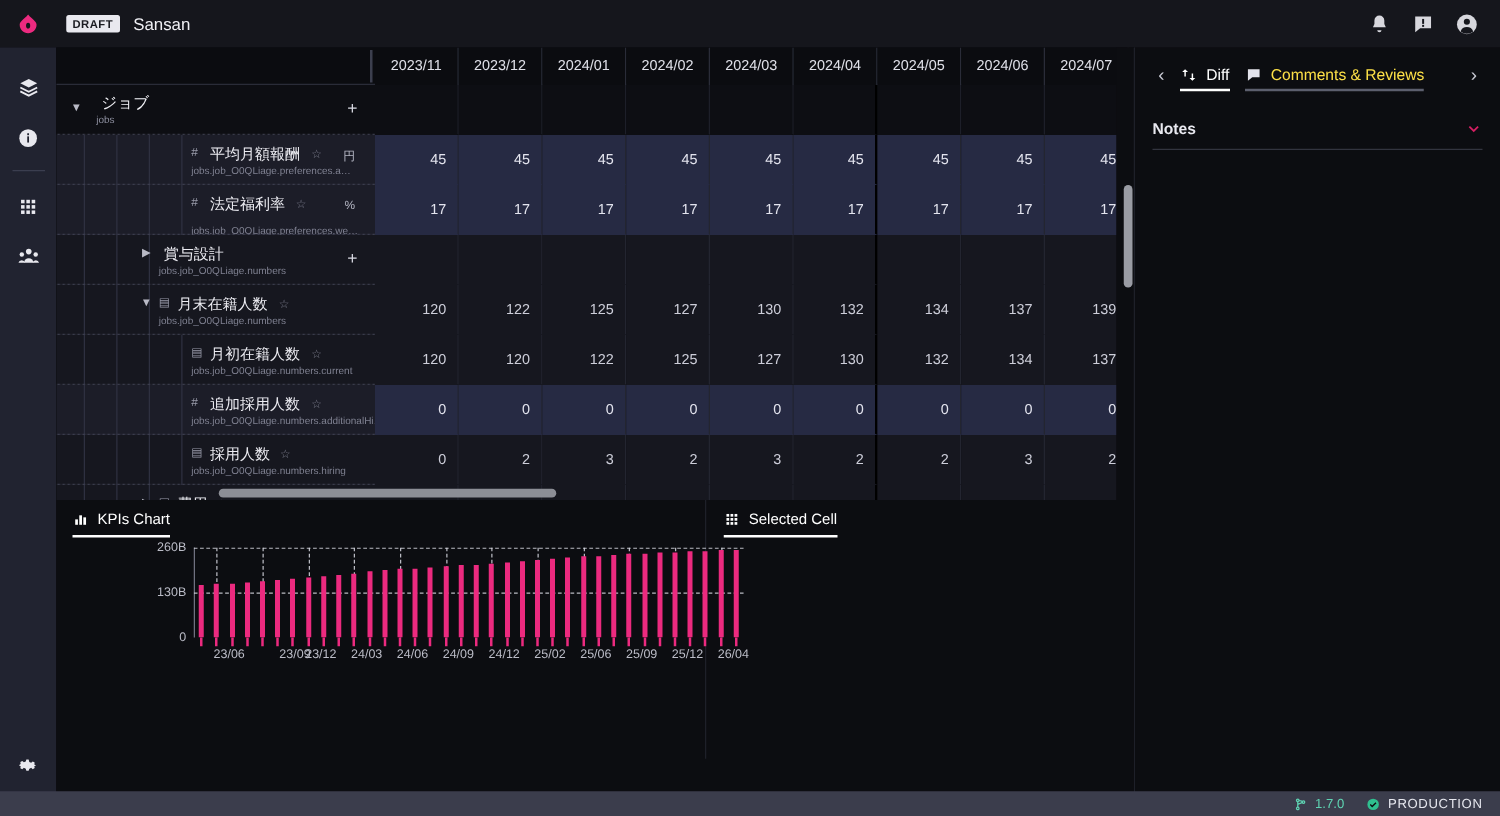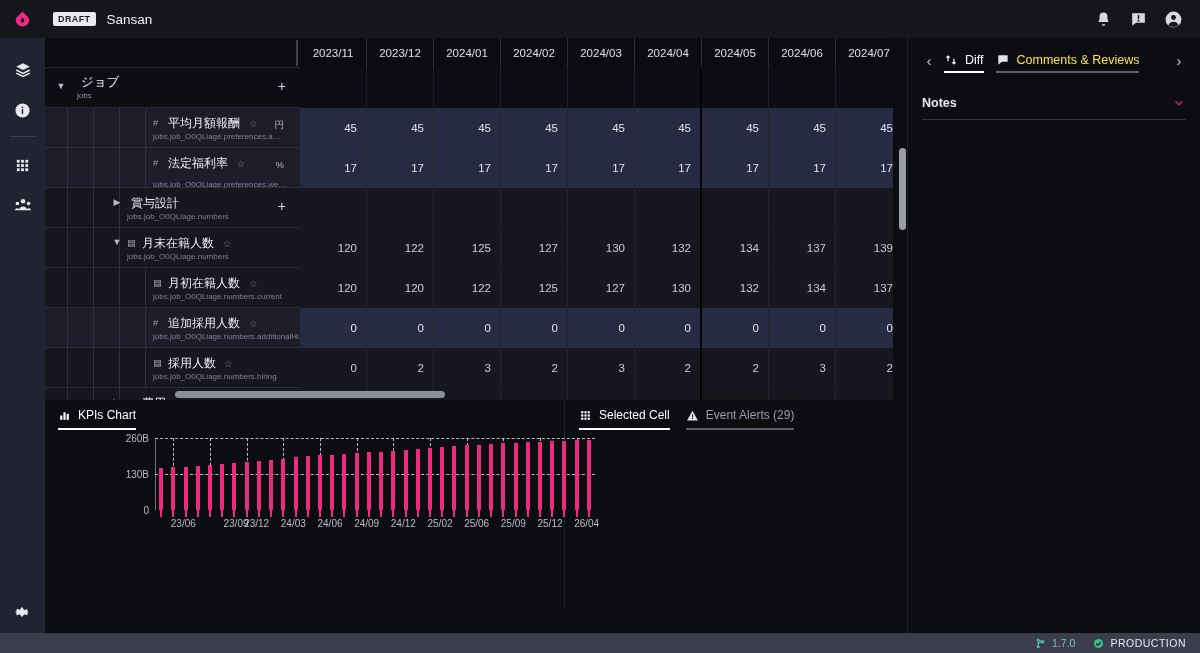--- a/index.html
+++ b/index.html
@@ -678,29 +678,20 @@
                 <rect x="10" y="10" width="4" height="4"></rect>
                 <rect x="16" y="10" width="4" height="4"></rect>
               <rect x="4" y="16" width="4" height="4"></rect>
                 <rect x="10" y="16" width="4" height="4"></rect>
                 <rect x="16" y="16" width="4" height="4"></rect>
             </g>
           </svg>
           <span>Selected Cell</span>
           <span class="u"></span>
         </div>
-        <div class="ptab dim">
-          <svg width="13" height="13" viewBox="0 0 24 24">
-            <path d="M12 3l10 18H2z" fill="#e0e1e9"></path>
-            <rect x="11" y="10" width="2" height="5" fill="#0c0d11"></rect>
-              <rect x="11" y="16.5" width="2" height="2" fill="#0c0d11"></rect>
-          </svg>
-          <span>Event Alerts (29)</span>
-          <span class="u"></span>
-        </div>
       </div>
     </div>
   </div>
 
   <div class="footer">
     <div class="f-item">
       <svg width="11" height="11" viewBox="0 0 24 24">
         <g stroke="#5ed3b2" stroke-width="2.2" fill="none">
           <circle cx="7" cy="5" r="2.2"></circle>
             <circle cx="7" cy="19" r="2.2"></circle>

